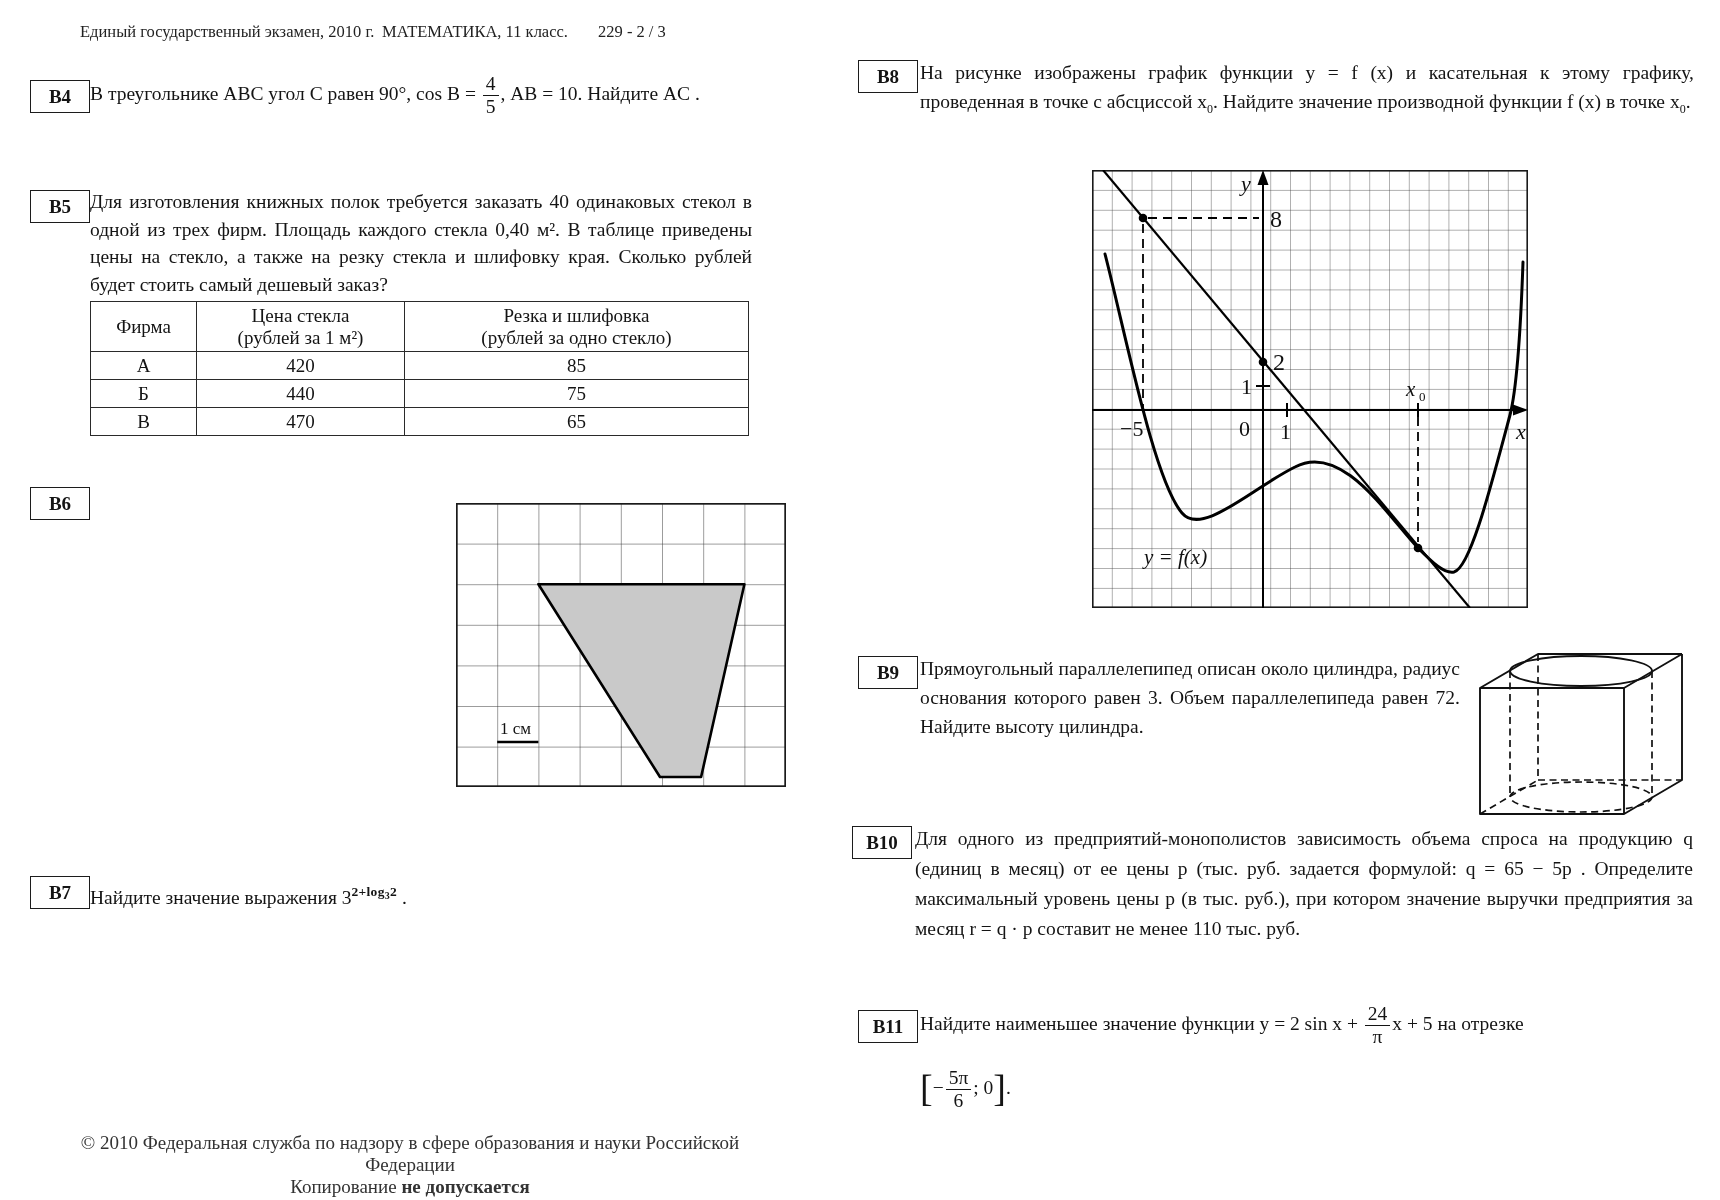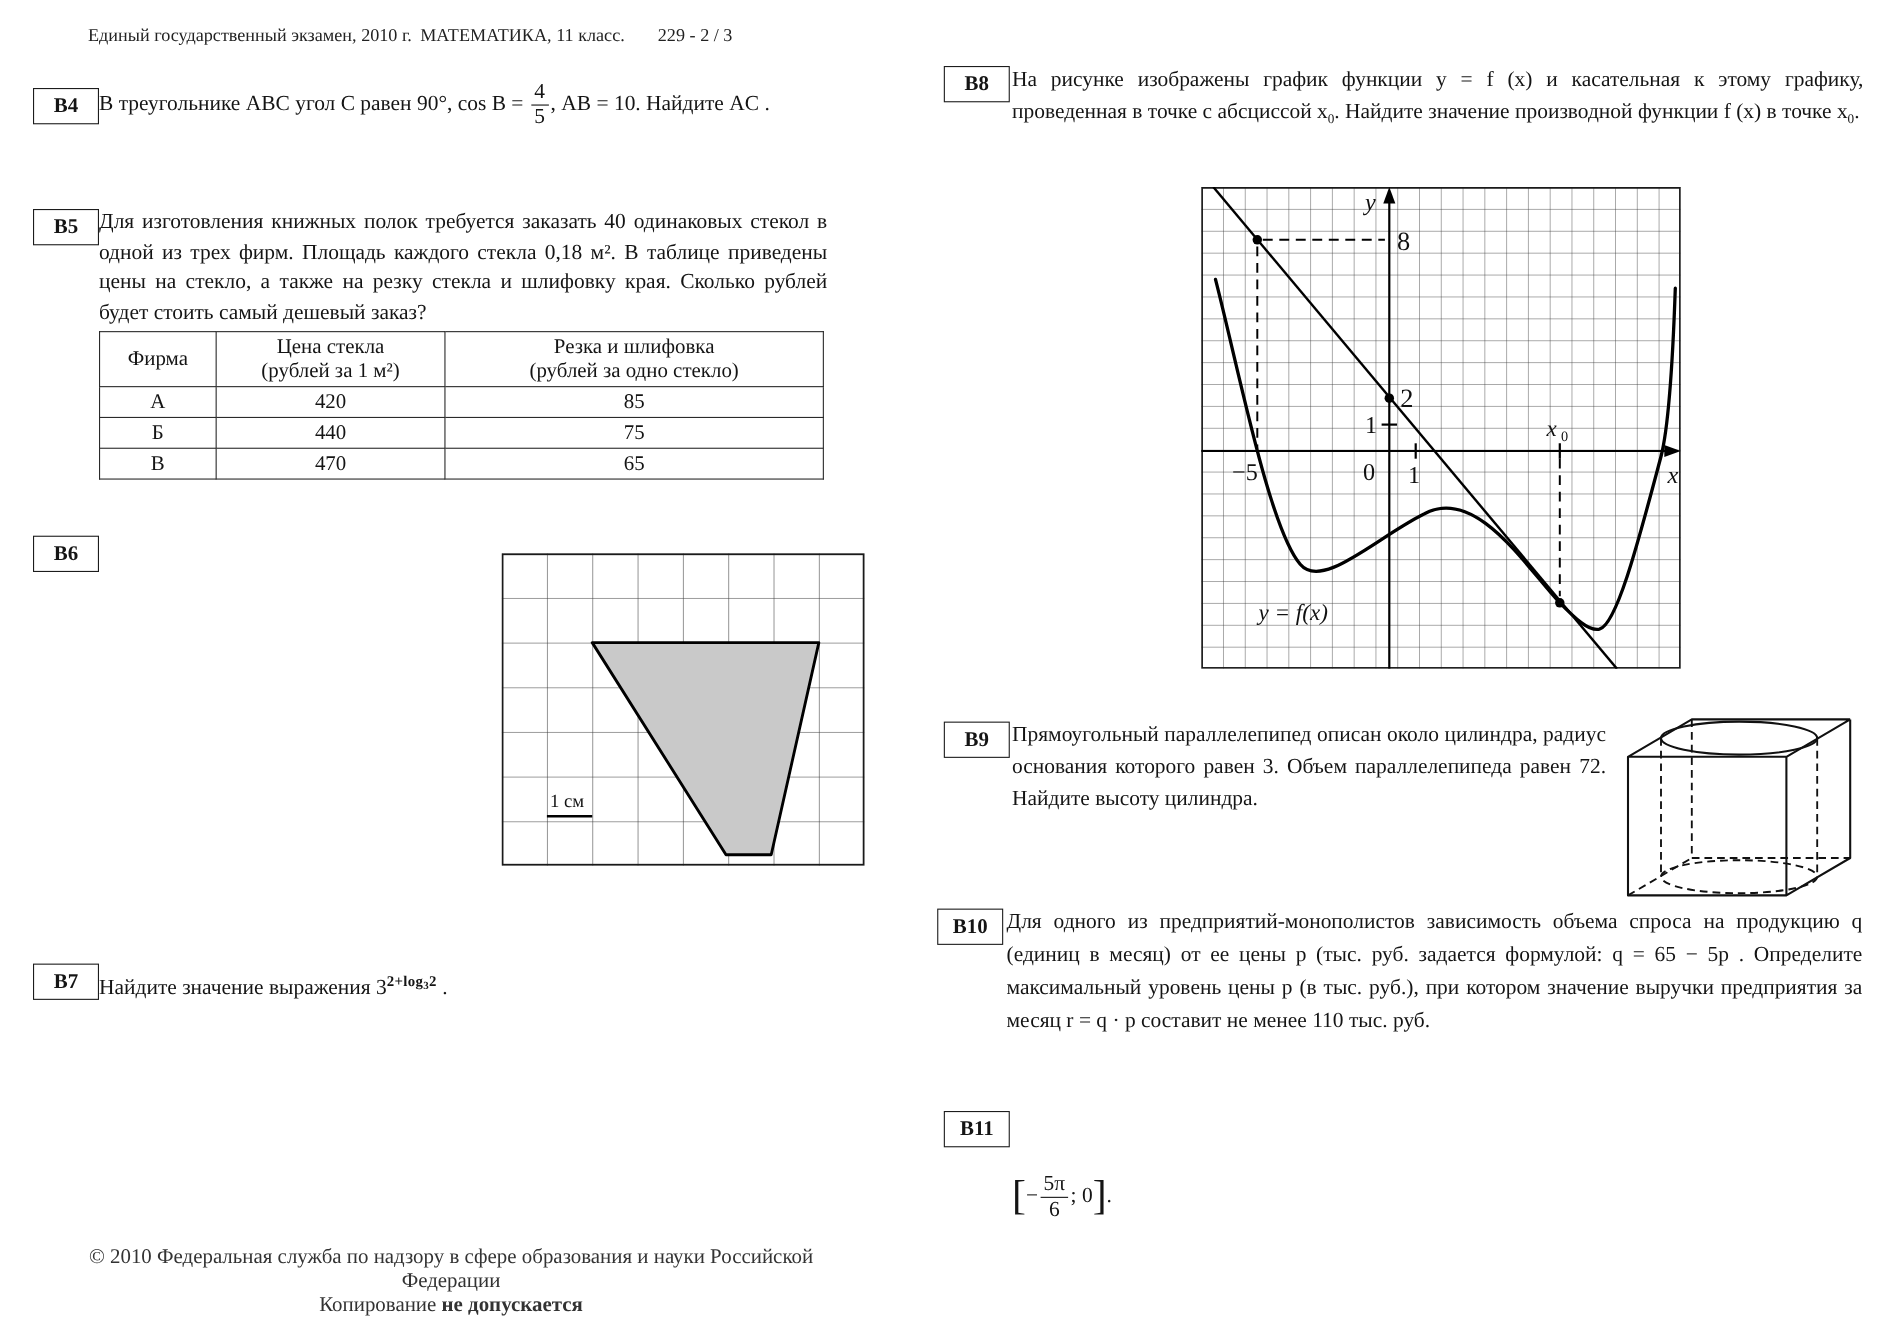--- a/index.html
+++ b/index.html
@@ -36,21 +36,21 @@
   <div class="hdr" style="left:598px;top:22px">229 - 2 / 3</div>
 
   <div class="plabel" style="left:30px;top:80px">
       <span>В4</span>
     </div>
   <p class="ptext nojust" style="left:90px;top:74px;width:680px"><span>В треугольнике </span><span class="v">ABC</span><span>  угол </span><span class="v">C</span><span>  равен 90°,  cos </span><span class="v">B</span><span> = </span><span class="frac"><span class="num">4</span><span class="den">5</span></span><span>,  </span><span class="v">AB</span><span> = 10. Найдите </span><span class="v">AC</span><span> .</span></p>
 
   <div class="plabel" style="left:30px;top:190px">
       <span>В5</span>
     </div>
-  <p class="ptext" style="left:90px;top:188px;width:662px">Для изготовления книжных полок требуется заказать 40 одинаковых стекол в одной из трех фирм. Площадь каждого стекла 0,18 м². В таблице приведены цены на стекло, а также на резку стекла и шлифовку края. Сколько рублей будет стоить самый дешевый заказ?</p>
+  <p class="ptext" style="left:90px;top:188px;width:662px">Для изготовления книжных полок требуется заказать 40 одинаковых стекол в одной из трех фирм. Площадь каждого стекла 0,40 м². В таблице приведены цены на стекло, а также на резку стекла и шлифовку края. Сколько рублей будет стоить самый дешевый заказ?</p>
 
   <table class="glass" style="left:90px;top:301px;width:658px">
     <colgroup>
         <col style="width:106px">
         <col style="width:208px">
         <col style="width:344px">
       </colgroup>
     <tbody>
         <tr>
       <th style="height:47px">Фирма</th>
@@ -174,15 +174,16 @@
   </svg>
 
   <div class="plabel" style="left:852px;top:826px">
       <span>В10</span>
     </div>
   <p class="ptext" style="left:915px;top:824px;width:778px;line-height:30px"><span>Для одного из предприятий-монополистов зависимость объема спроса на продукцию </span><span class="v">q</span><span>  (единиц в месяц) от ее цены </span><span class="v">p</span><span>  (тыс. руб.  задается формулой: </span><span class="v">q</span><span> = 65 − 5</span><span class="v">p</span><span> .  Определите максимальный уровень цены </span><span class="v">p</span><span>  (в тыс. руб.), при котором значение выручки предприятия за месяц </span><span class="v">r</span><span> = </span><span class="v">q</span><span> · </span><span class="v">p</span><span>  составит не менее 110 тыс. руб.</span></p>
 
   <div class="plabel" style="left:858px;top:1010px">
       <span>В11</span>
     </div>
+  <p class="ptext nojust" style="left:920px;top:1004px;width:780px;line-height:32px"><span>Найдите наименьшее значение функции  </span><span class="v">y</span><span> = 2 sin </span><span class="v">x</span><span> + </span><span class="frac"><span class="num">24</span><span class="den">π</span></span><span class="v">x</span><span> + 5  на отрезке</span></p>
   <p class="ptext nojust" style="left:920px;top:1060px;width:400px;line-height:56px"><span class="bigbr">[</span><span>−</span><span class="frac"><span class="num">5π</span><span class="den">6</span></span><span>;  0</span><span class="bigbr">]</span><span>.</span></p>
 
 </div>
 
 </body></html>

